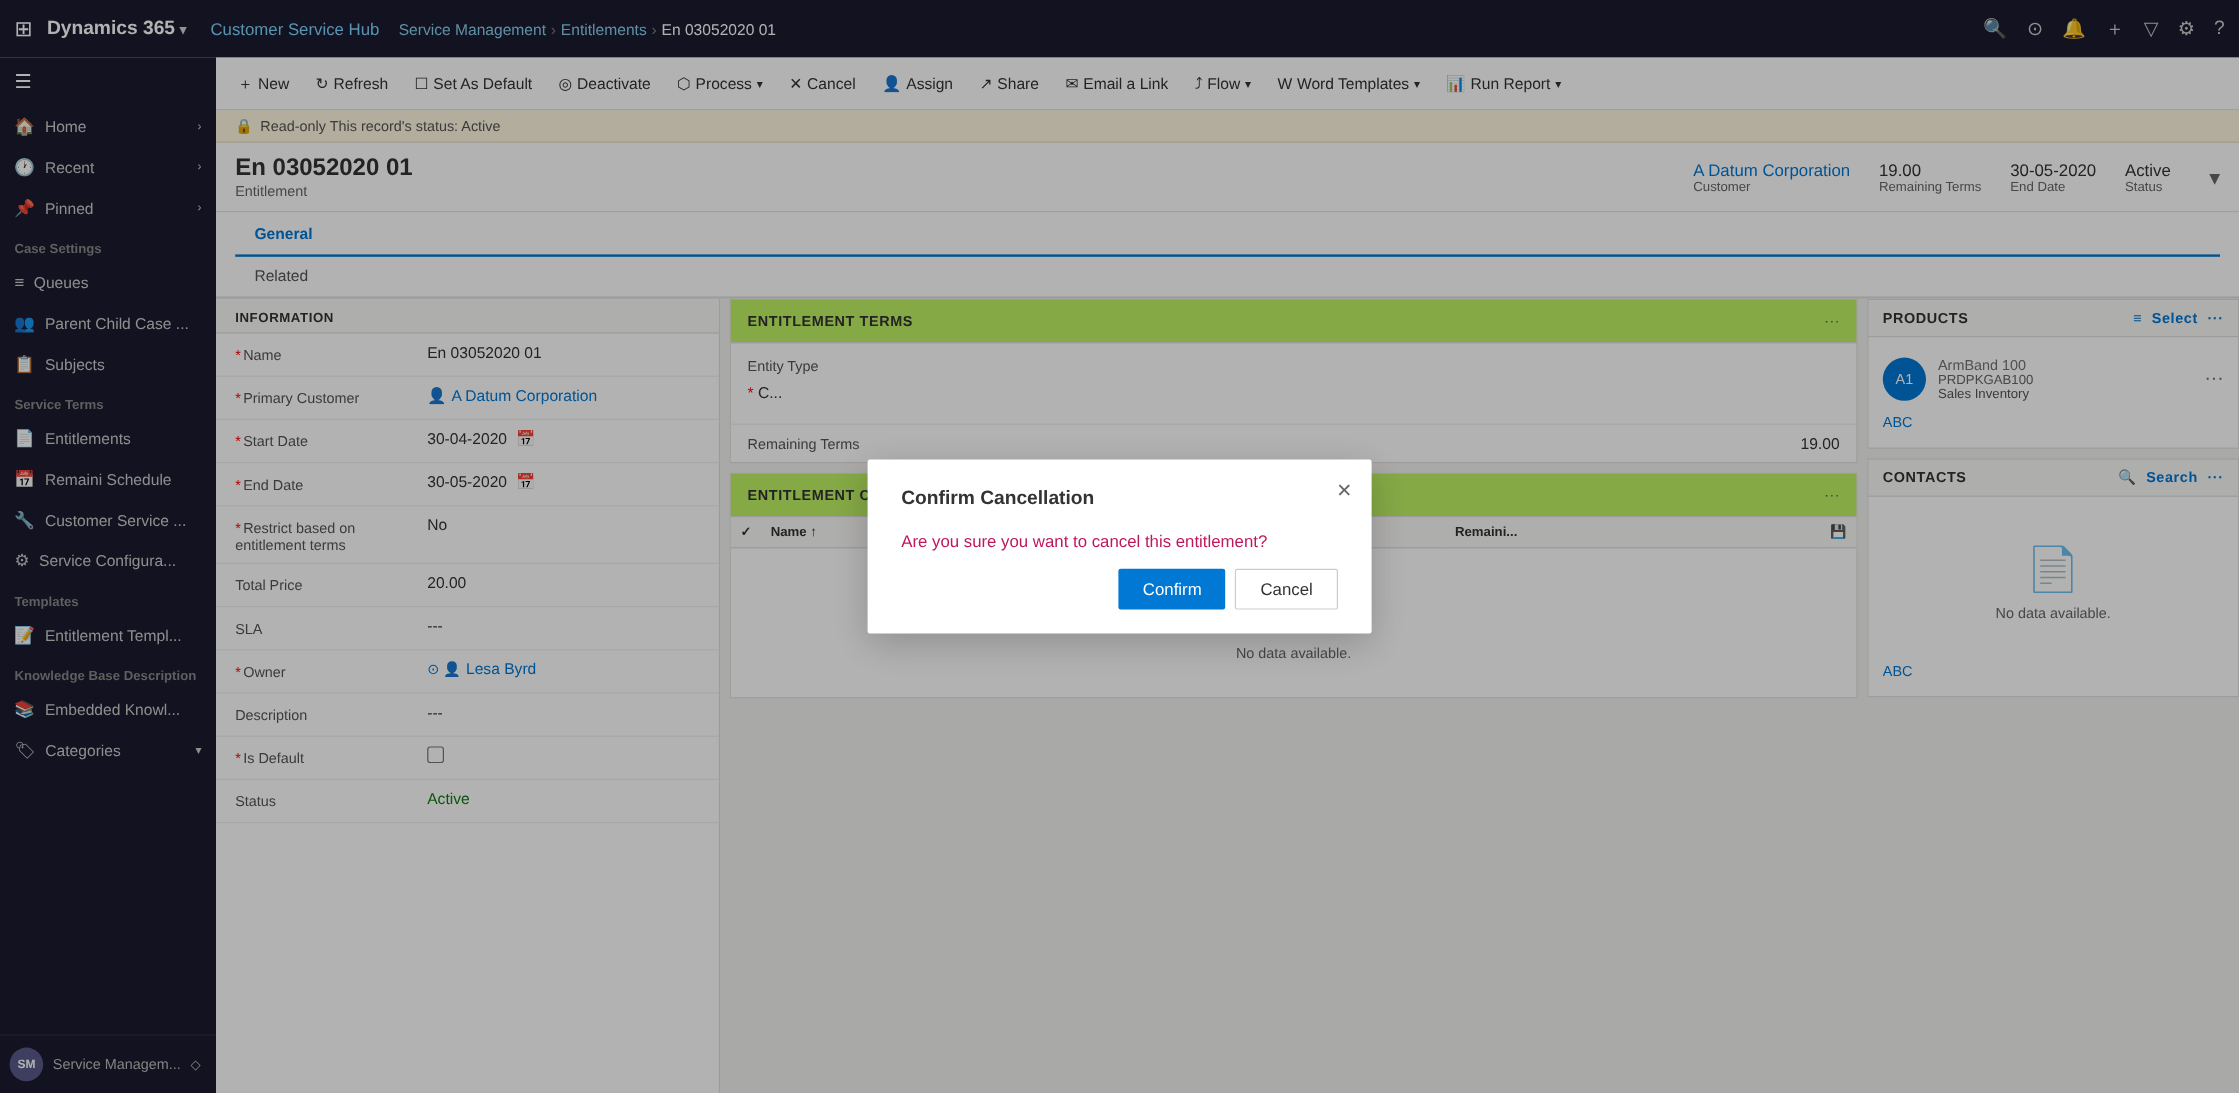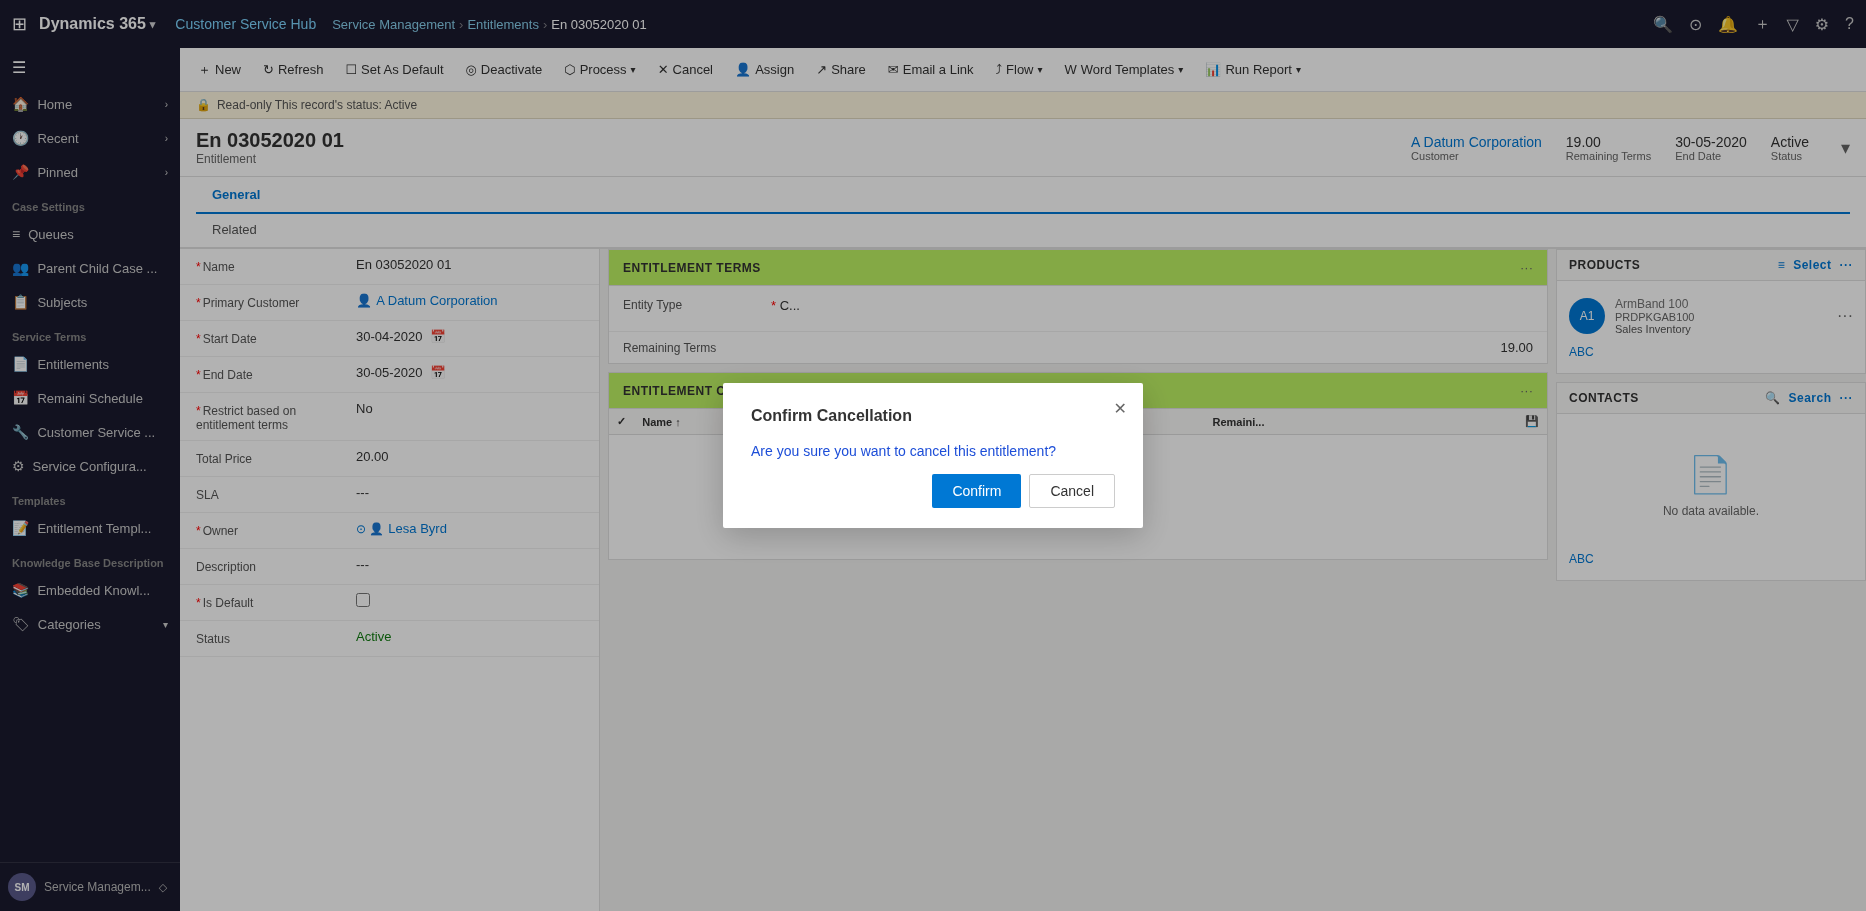--- a/index.html
+++ b/index.html
@@ -193,21 +193,21 @@
       display: flex;
       align-items: center;
       justify-content: space-between;
       padding: 10px 14px;
       border-bottom: 1px solid #e0e0e0;
       background: #bef264;
     }
     .panel-card-title { font-size: 12px; font-weight: 700; letter-spacing: 0.5px; color: #333; }
     .panel-card-body { padding: 12px 14px; }
 
-    .entity-row { display: flex; gap: 8px; margin-bottom: 6px; }
+    .entity-row { display: flex; gap: 8px; margin-bottom: 6px; flex-direction: column; }
     .entity-label { font-size: 12px; color: #555; width: 140px; }
     .entity-value { font-size: 13px; color: #333; }
 
     .remaining-row {
       display: flex;
       align-items: center;
       padding: 8px 14px;
       border-top: 1px solid #f0f0f0;
     }
     .remaining-label { font-size: 12px; color: #555; flex: 1; }
@@ -259,21 +259,21 @@
     }
     .dialog {
       background: #fff;
       border-radius: 2px;
       box-shadow: 0 8px 32px rgba(0,0,0,0.2);
       width: 420px;
       padding: 24px 28px 20px;
       position: relative;
     }
     .dialog-title { font-size: 16px; font-weight: 600; color: #333; margin-bottom: 16px; }
-    .dialog-body { font-size: 14px; color: #1d4ed8; margin-bottom: 12px; line-height: 1.5; }
+    .dialog-body { font-size: 14px; color: #be185d; margin-bottom: 12px; line-height: 1.5; }
     .dialog-close {
       position: absolute; top: 16px; right: 16px;
       cursor: pointer; font-size: 16px; color: #666;
       background: none; border: none;
     }
     .dialog-actions { display: flex; gap: 8px; justify-content: flex-end; }
     .btn-primary {
       background: #0078d4; color: white; border: none;
       padding: 8px 20px; font-size: 14px; cursor: pointer; border-radius: 2px;
     }
@@ -479,20 +479,21 @@
     </div>
 
     <div class="record-tabs">
       <div class="tab active">General</div>
       <div class="tab">Related</div>
     </div>
 
     <div class="form-body">
 
       <div class="form-column-left">
+        <div class="section-header">INFORMATION</div>
 
         <div class="form-row">
           <div class="form-label"><span class="required">*</span>Name</div>
           <div class="form-value">En 03052020 01</div>
         </div>
         <div class="form-row">
           <div class="form-label"><span class="required">*</span>Primary Customer</div>
           <div class="form-value link">
             <span style="margin-right:4px;">👤</span>A Datum Corporation
           </div>

